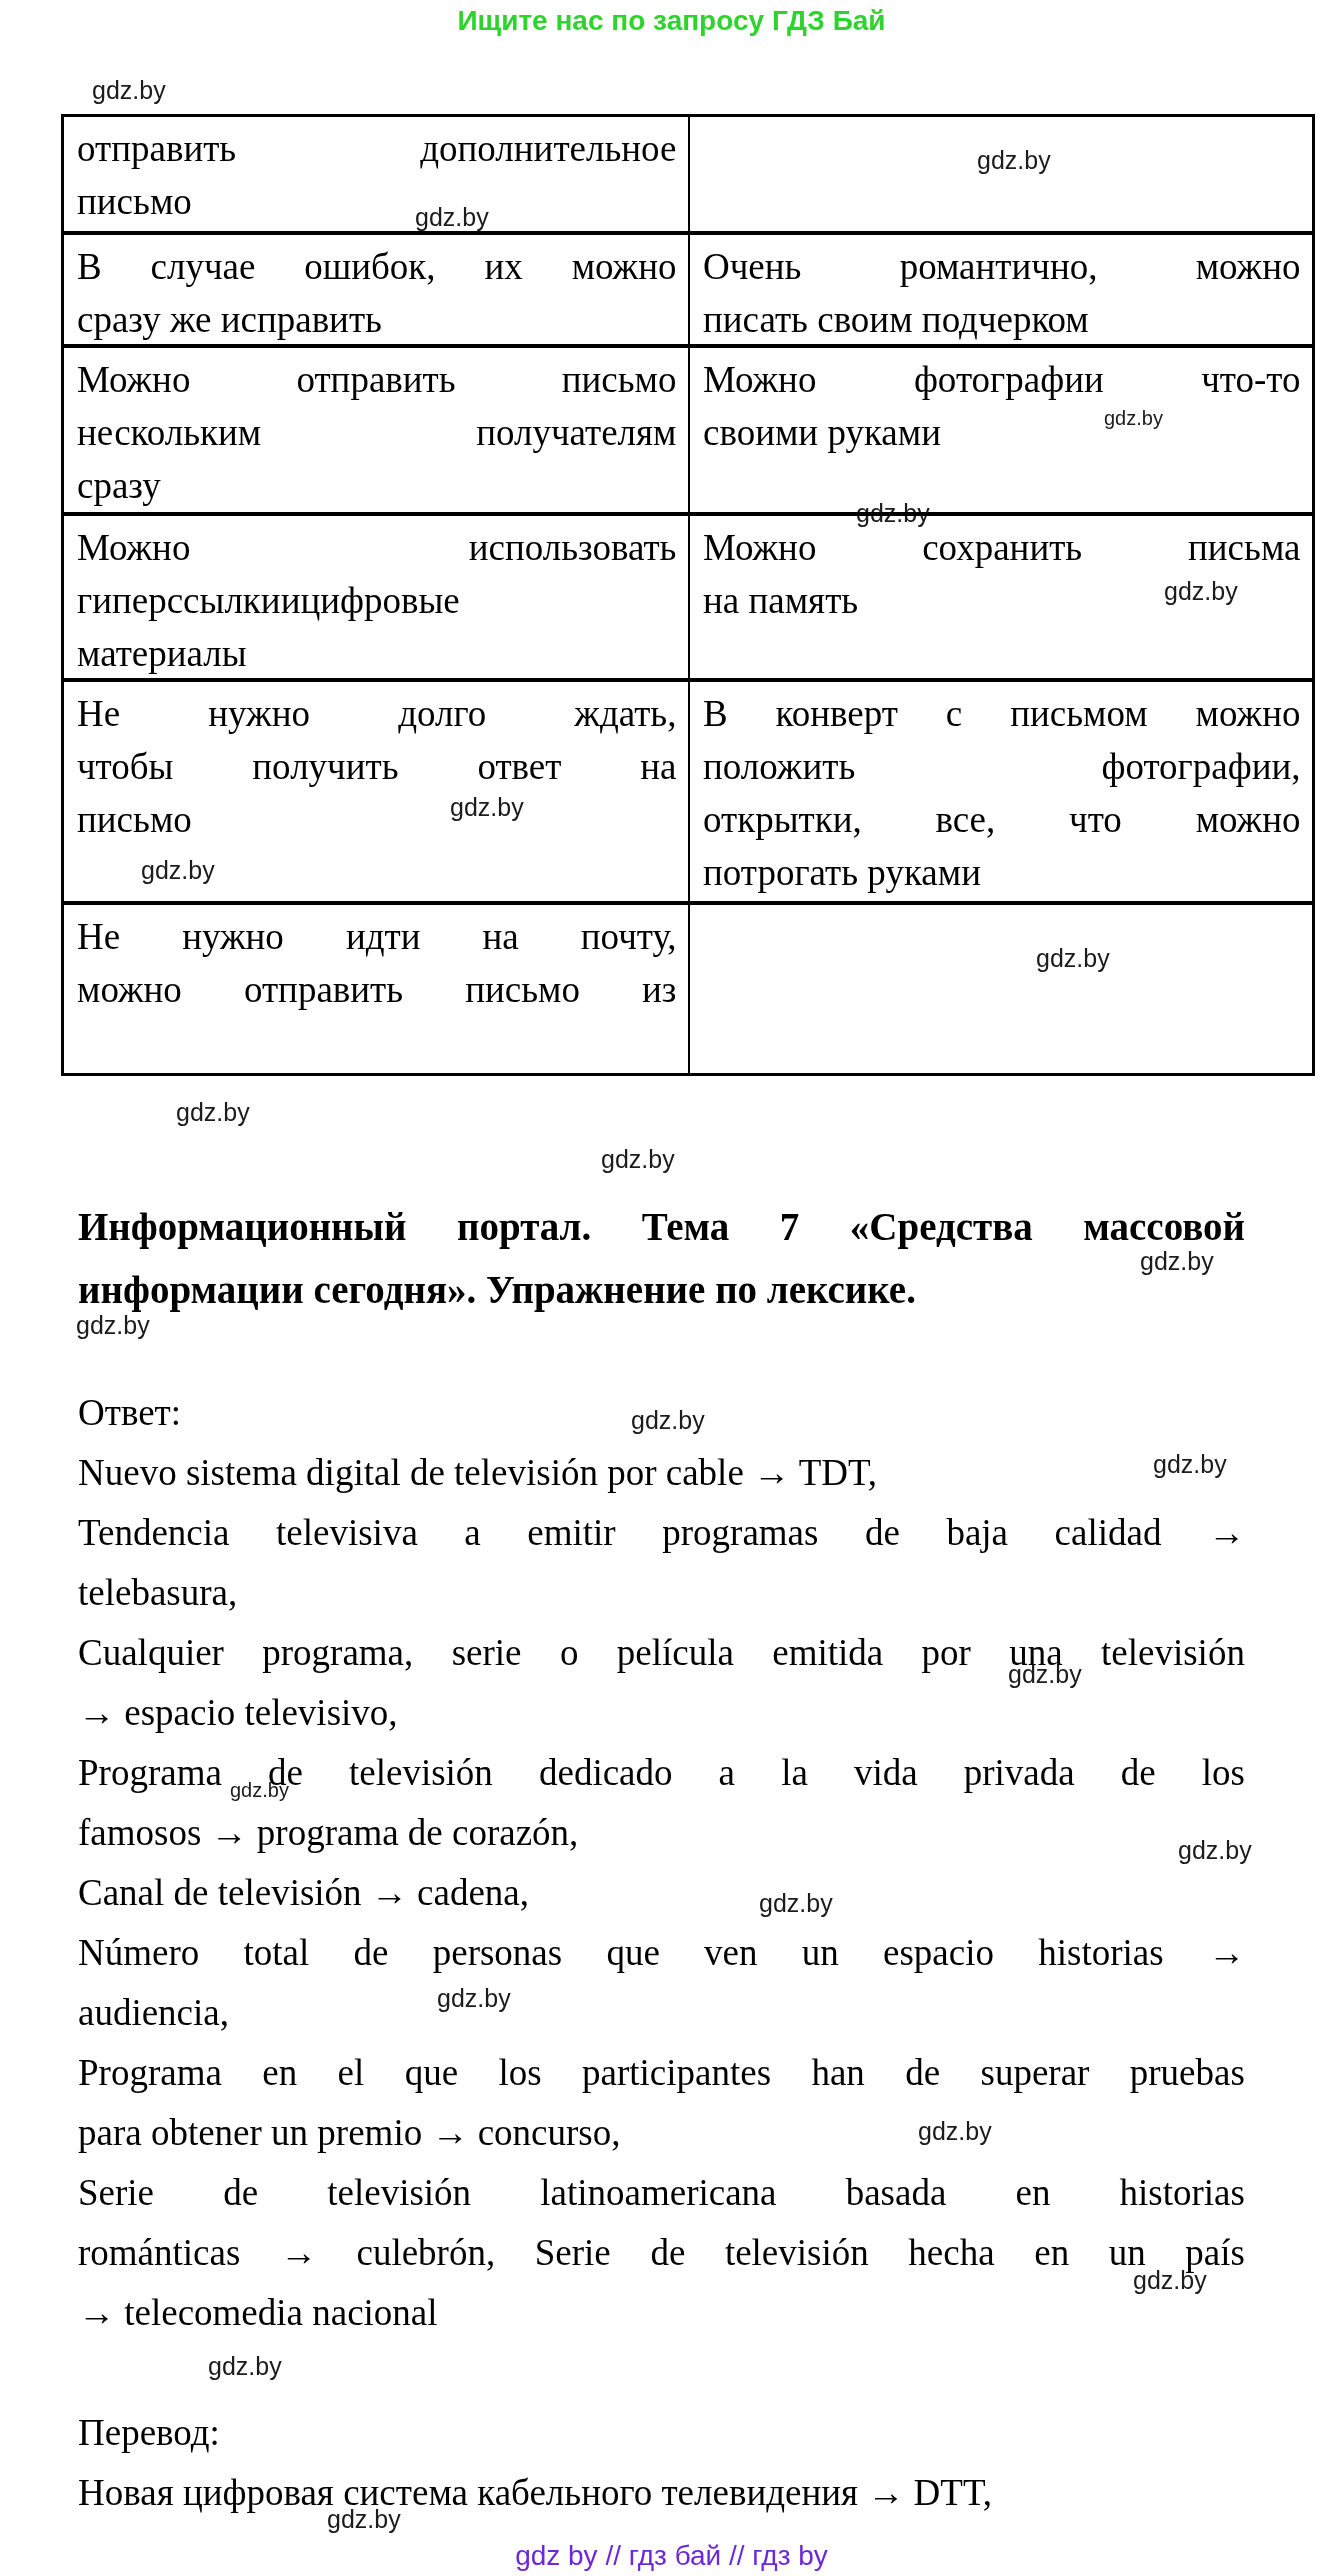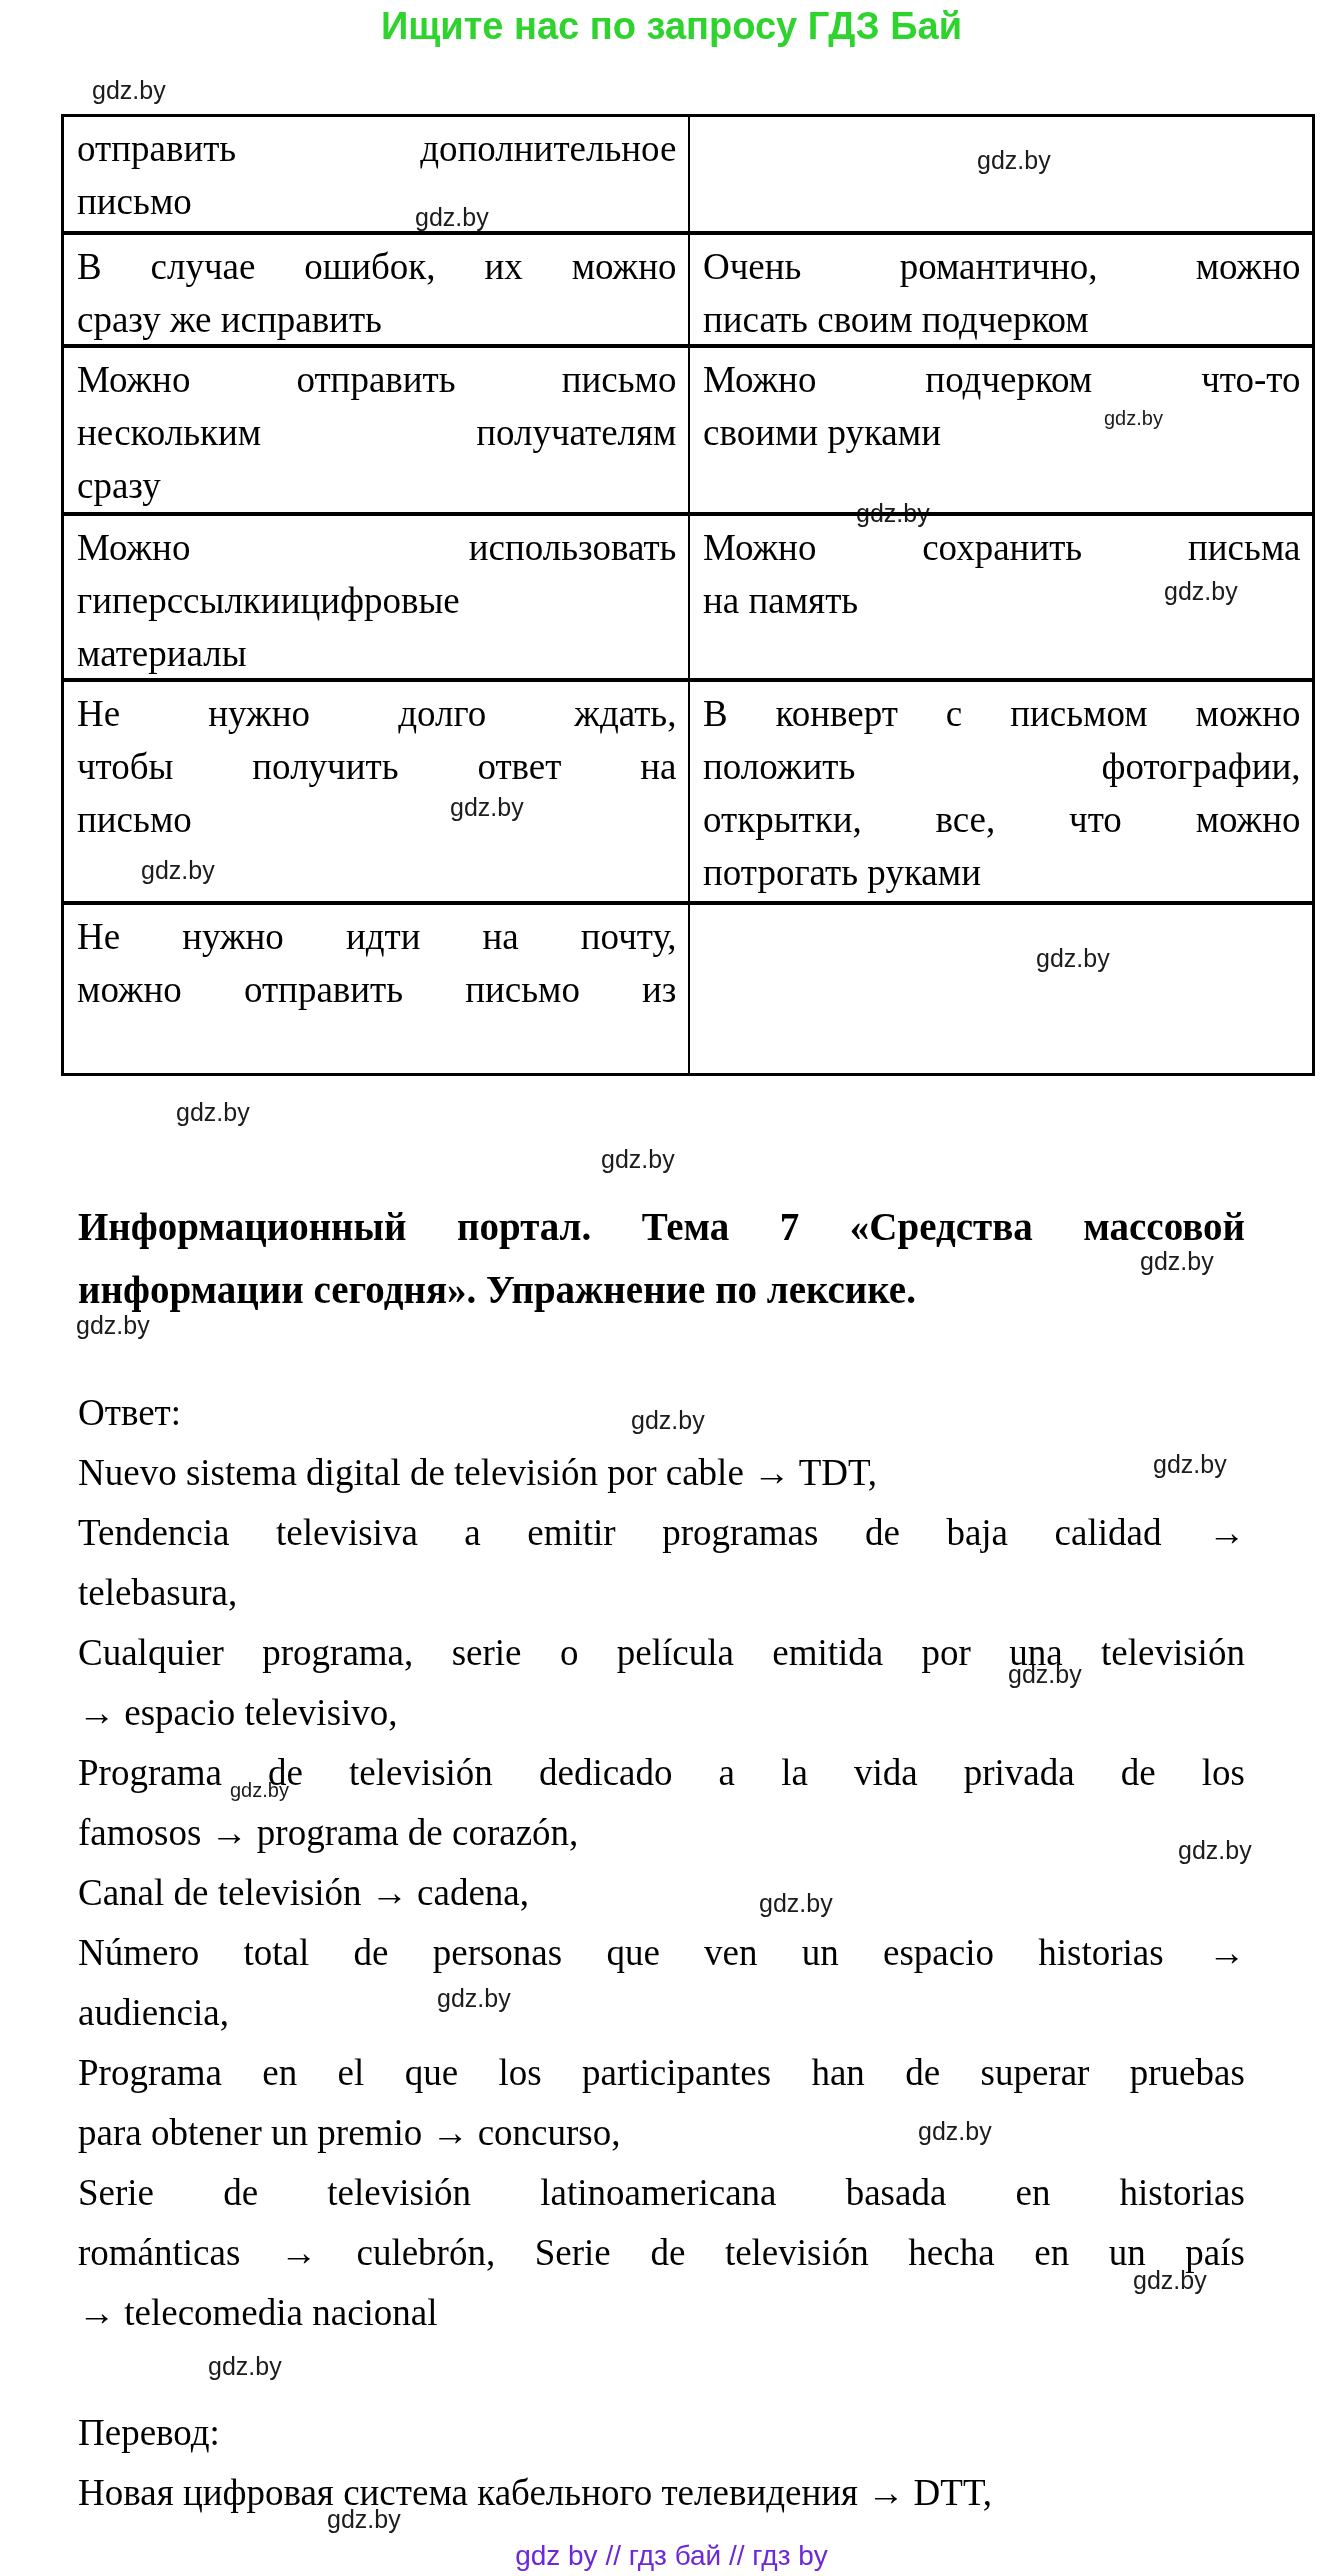--- a/index.html
+++ b/index.html
@@ -1,20 +1,20 @@
 <!DOCTYPE html>
 <html style="font-size:13px"><head>
 <meta charset="utf-8">
 <style>
   html,body{margin:0;padding:0;background:#888;}
   #page{position:relative;width:1343px;height:2576px;background:#ffffff;overflow:hidden;
         font-family:"Liberation Serif",serif;color:#000;}
   
   .banner{position:absolute;top:5px;left:0;width:100%;text-align:center;
-          font-family:"Liberation Sans",sans-serif;font-size:38px;font-weight:bold;
+          font-family:"Liberation Sans",sans-serif;font-size:28px;font-weight:bold;
           color:#2ed32e;}
   
   .wm{position:absolute;font-family:"Liberation Sans",sans-serif;font-size:25px;
       color:#1c1c1c;white-space:nowrap;}
   .wm.sm{font-size:20px;}
   
   .tbl{position:absolute;left:61px;top:114px;display:grid;
        grid-template-columns:626px 622px;
        grid-template-rows:118px 113px 168px 166px 223px 168px;
        border:3.3px solid #000;}
@@ -106,21 +106,21 @@
         </div>
       <div class="ln jl" style="display: flex; justify-content: space-between;">
           <span>нескольким</span>
           <span>получателям</span>
         </div>
       <div class="ln">сразу</div>
     </div>
     <div class="c">
       <div class="ln jl" style="display: flex; justify-content: space-between;">
           <span>Можно</span>
-          <span>подчерком</span>
+          <span>фотографии</span>
           <span>что-то</span>
         </div>
       <div class="ln">своими руками</div>
     </div>
 
     <div class="c lc">
       <div class="ln jl" style="display: flex; justify-content: space-between;">
           <span>Можно</span>
           <span>использовать</span>
         </div>

